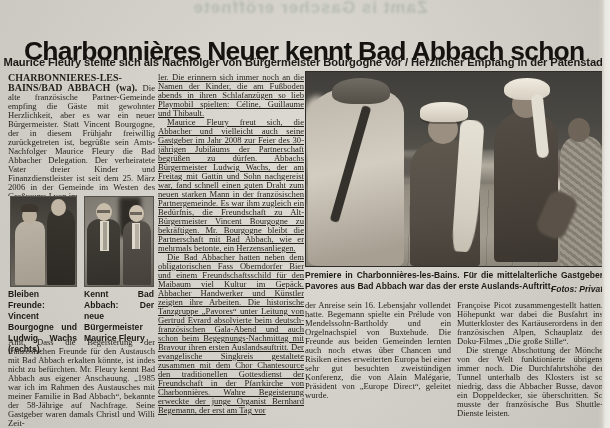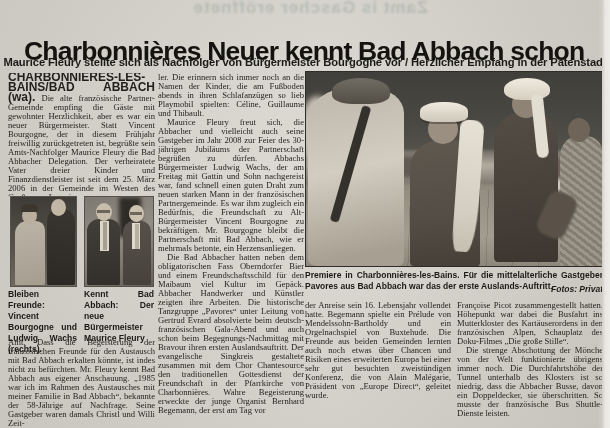--- a/index.html
+++ b/index.html
@@ -24,24 +24,24 @@
     font-size:26.5px;letter-spacing:-0.8px;color:#14130f;white-space:nowrap;
   }
   .subheadline{
     position:absolute;left:0;top:56px;width:610px;margin:0;text-align:center;
     font-family:"Liberation Sans", sans-serif;font-weight:bold;
     font-size:11.2px;color:#1b1a16;letter-spacing:-0.1px;
   }
   .col{position:absolute;overflow:hidden;text-align:justify;font-size:8.6px;line-height:9px;}
   .col p{margin:0;}
   .col p.ind{text-indent:9px;}
-  .leadin{font-family:Liberation Sans, sans-serif;font-weight:bold;font-size:12px;}
+  .leadin{font-family:Liberation Serif, serif;font-weight:bold;font-size:10px;}
   .col1a{left:8px;top:73px;width:147px;height:123px;}
   .col1b{left:8px;top:338px;width:147px;height:90px;}
-  .col2{left:158px;top:73px;width:146px;height:355px;}
+  .col2{left:158px;top:73px;width:146px;height:355px;text-decoration:underline;}
   .col3{left:305px;top:301px;width:146px;height:127px;}
   .col4{left:457px;top:301px;width:146px;height:127px;}
 
   
   .photo{position:absolute;overflow:hidden;border:1px solid #55524c;background:#6b675f;}
   .photo *{position:absolute;}
   .ph-left{left:10px;top:196px;width:65px;height:89px;}
   .ph-right{left:84px;top:196px;width:68px;height:89px;}
   .ph-main{left:305px;top:71px;width:296px;height:194px;border-color:#2e2c28;}
 

